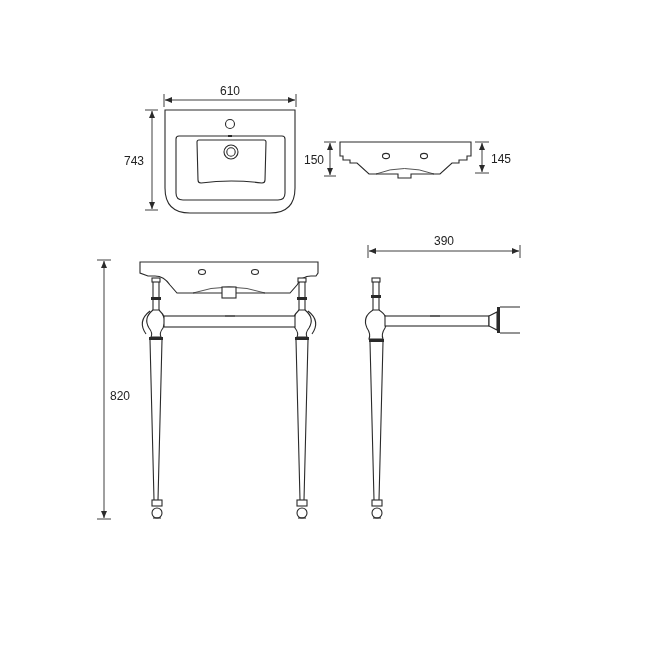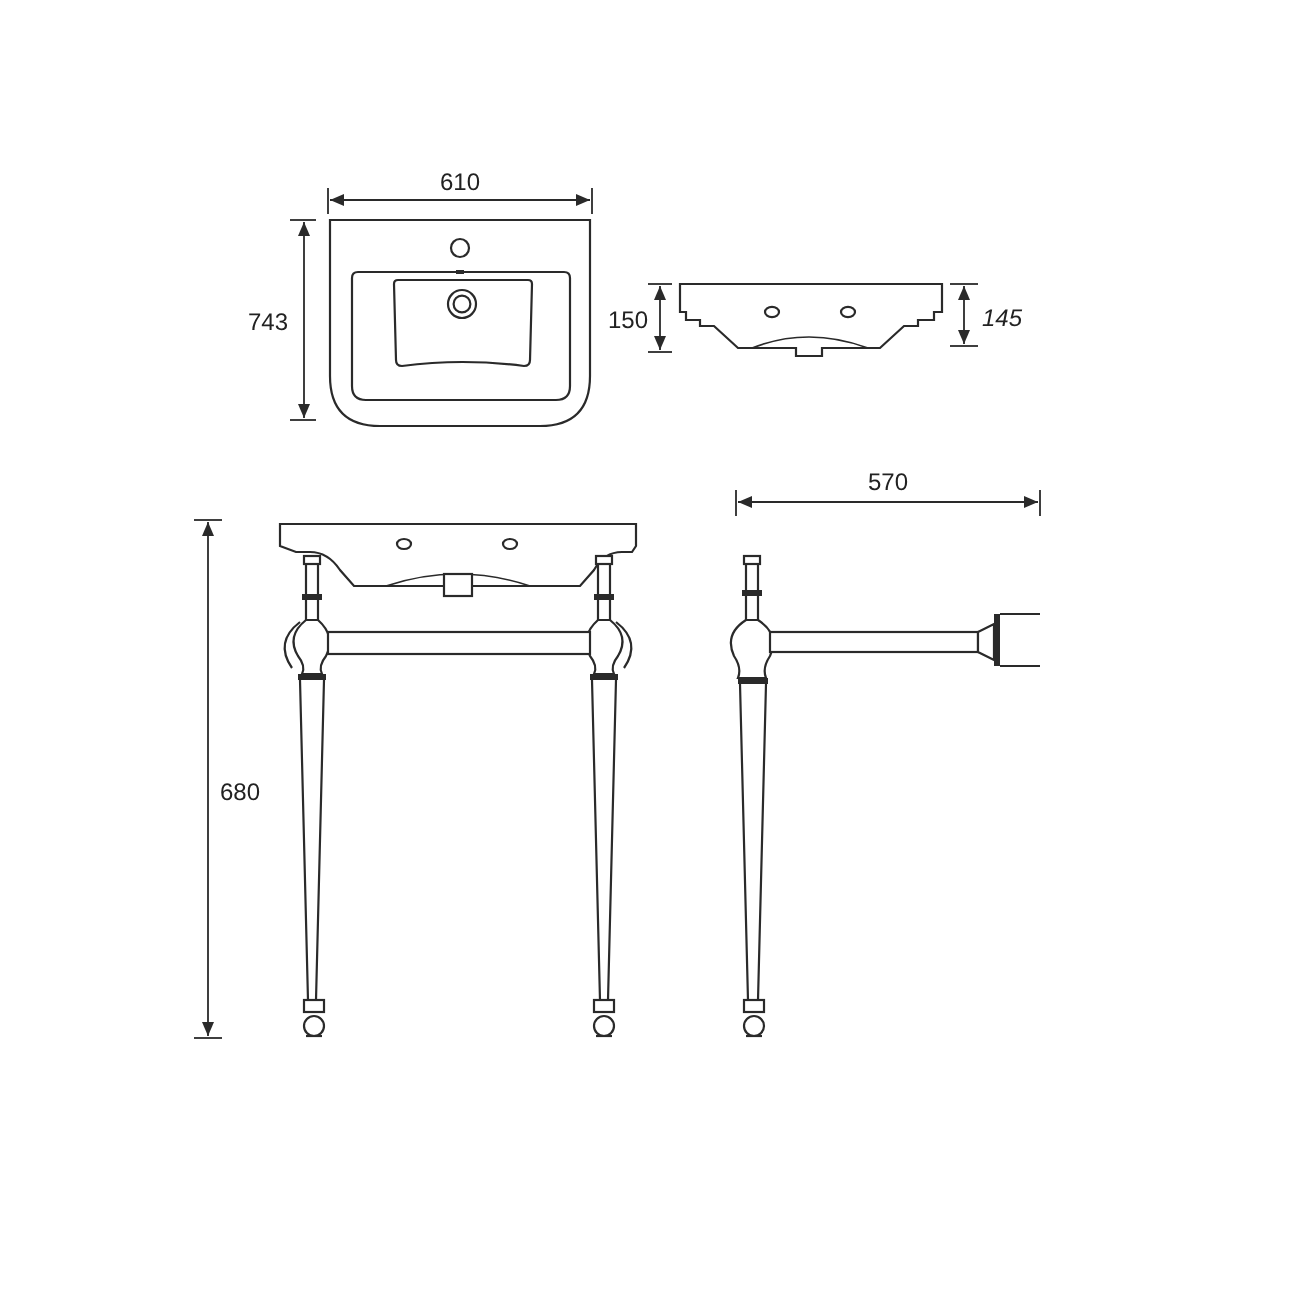--- a/index.html
+++ b/index.html
@@ -143,16 +143,16 @@
     <line class="thin" x1="430" y1="316" x2="440" y2="316"></line>
     <path class="fillw" d="M489,316 L497,312 L497,330 L489,326 Z"></path>
     <rect class="dark" x="497" y="307" width="3" height="26"></rect>
     <path class="ln" d="M500,307 L520,307 M500,333 L520,333"></path>
   </g>
 </svg>
 
   <span class="dim-label" style="left:220px; top:84px;">610</span>
   <span class="dim-label" style="left:124px; top:154px;">743</span>
   <span class="dim-label" style="left:304px; top:153px;">150</span>
-  <span class="dim-label" style="left:491px; top:152px;font-style:italic;">145</span>
-  <span class="dim-label" style="left:434px; top:234px;">570</span>
-  <span class="dim-label" style="left:110px; top:389px;">680</span>
+  <span class="dim-label" style="left:491px; top:152px;">145</span>
+  <span class="dim-label" style="left:434px; top:234px;">390</span>
+  <span class="dim-label" style="left:110px; top:389px;">820</span>
 </div>
 
 </body></html>

